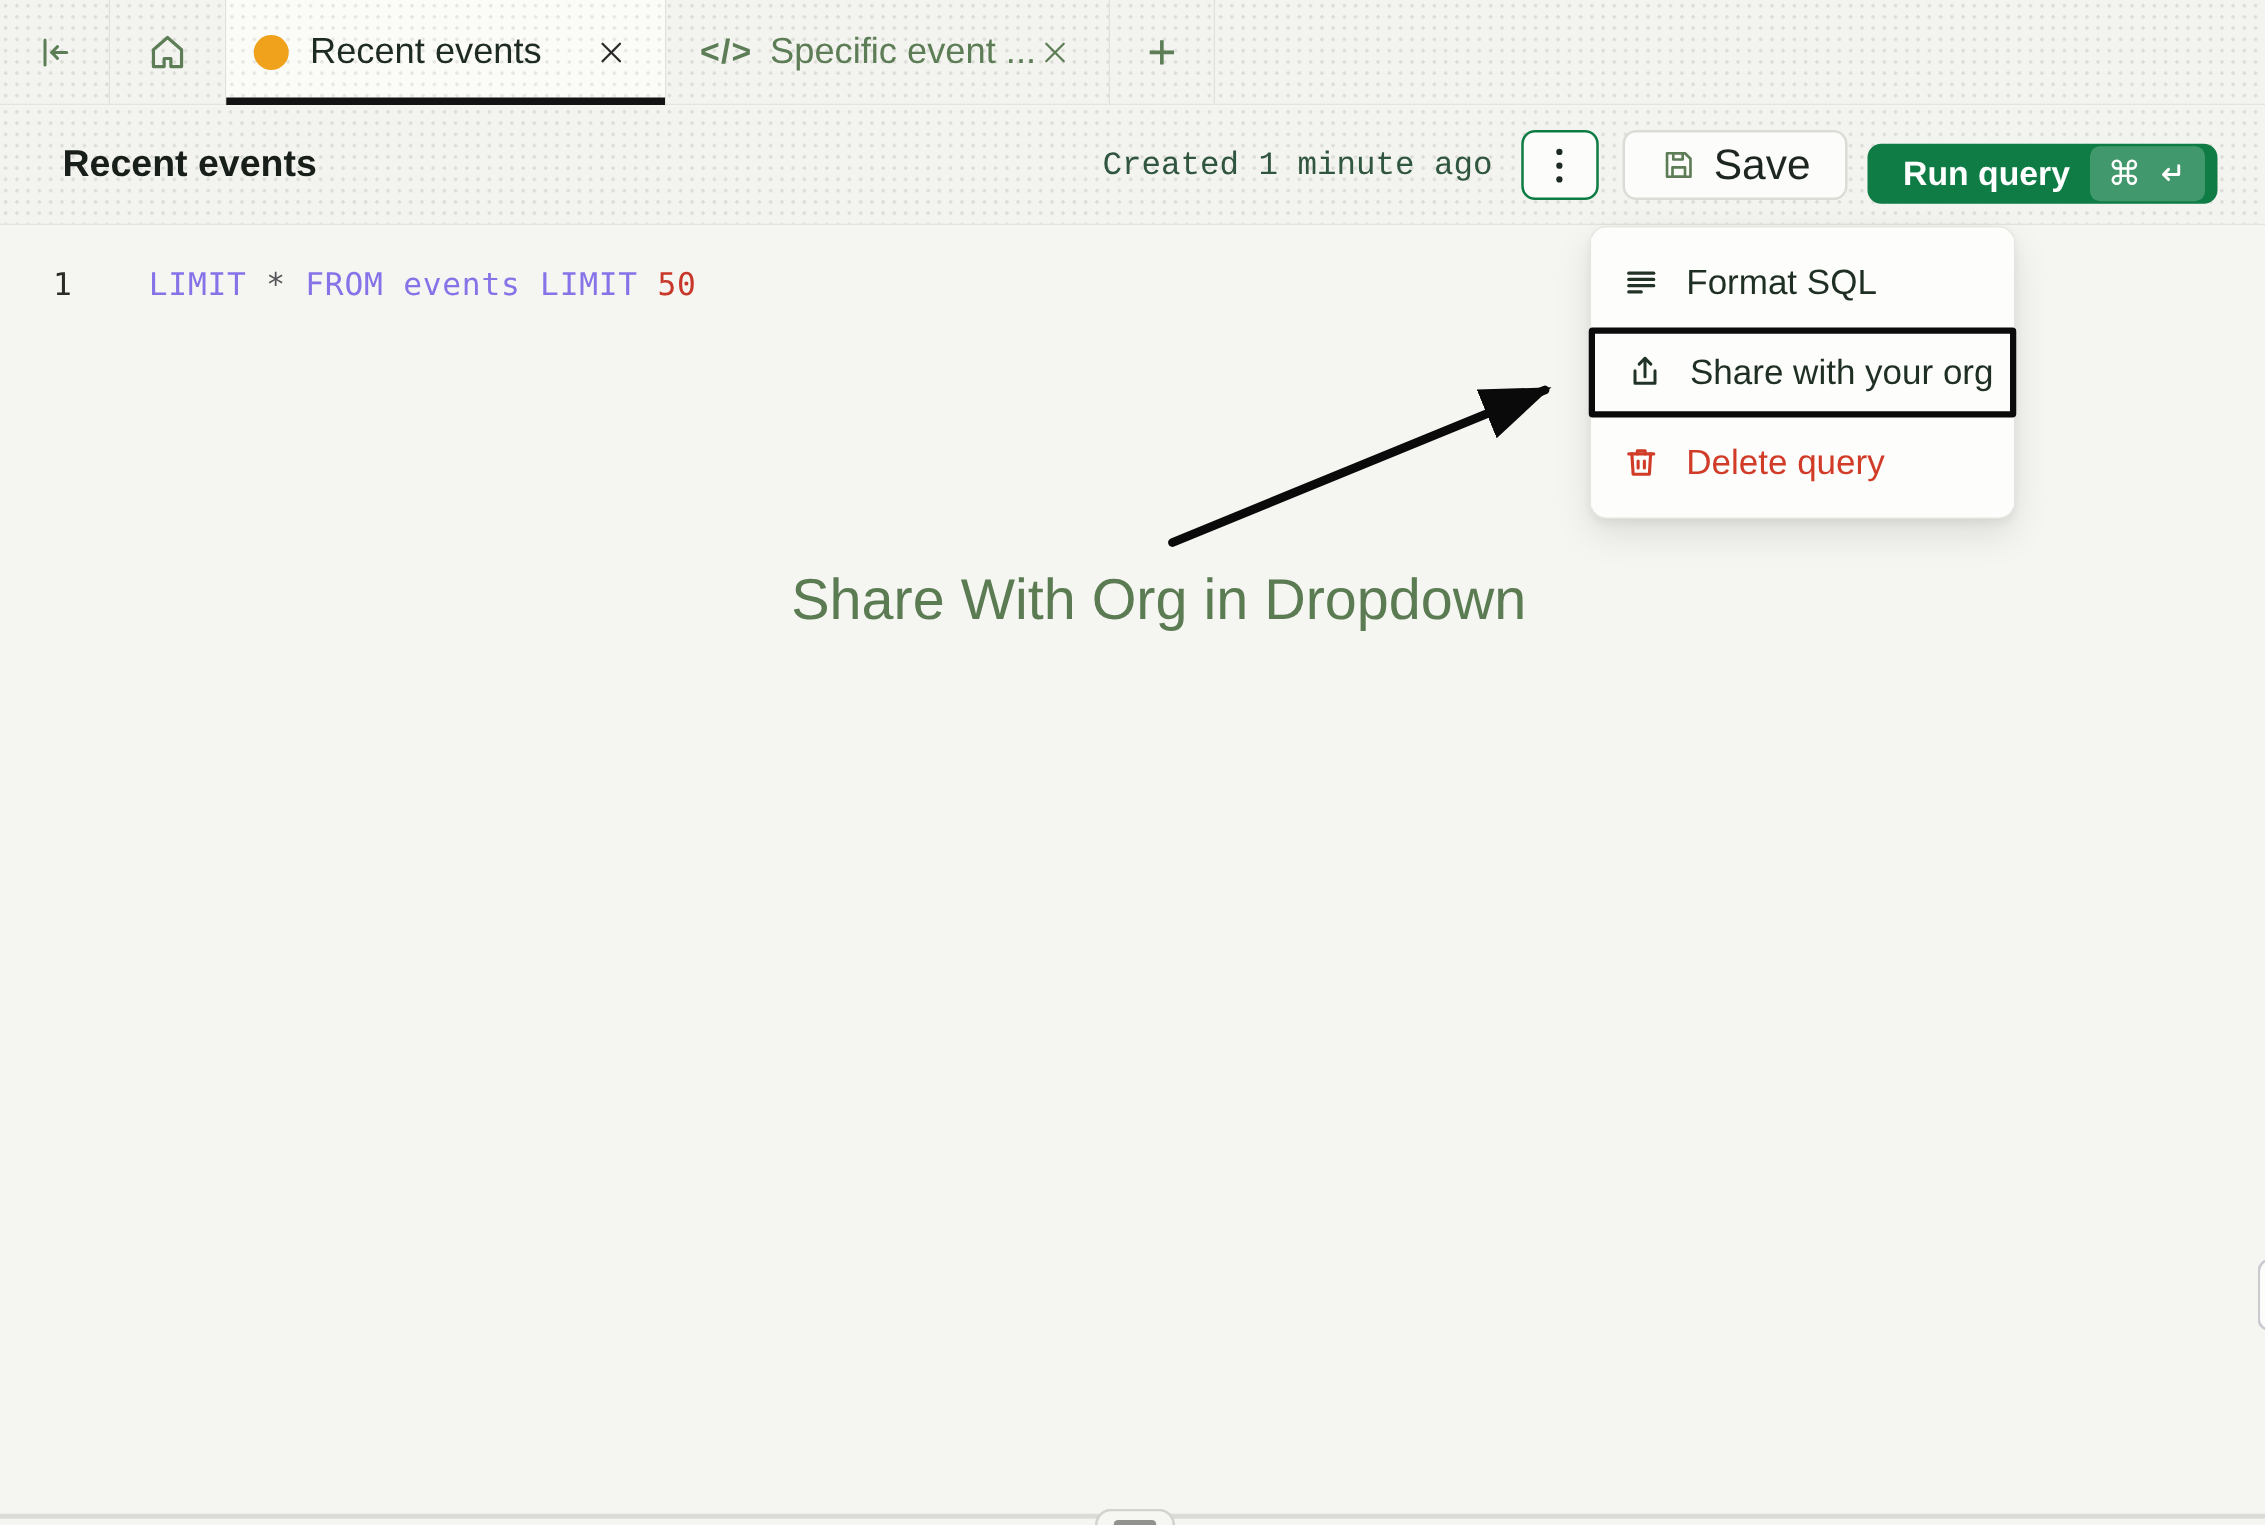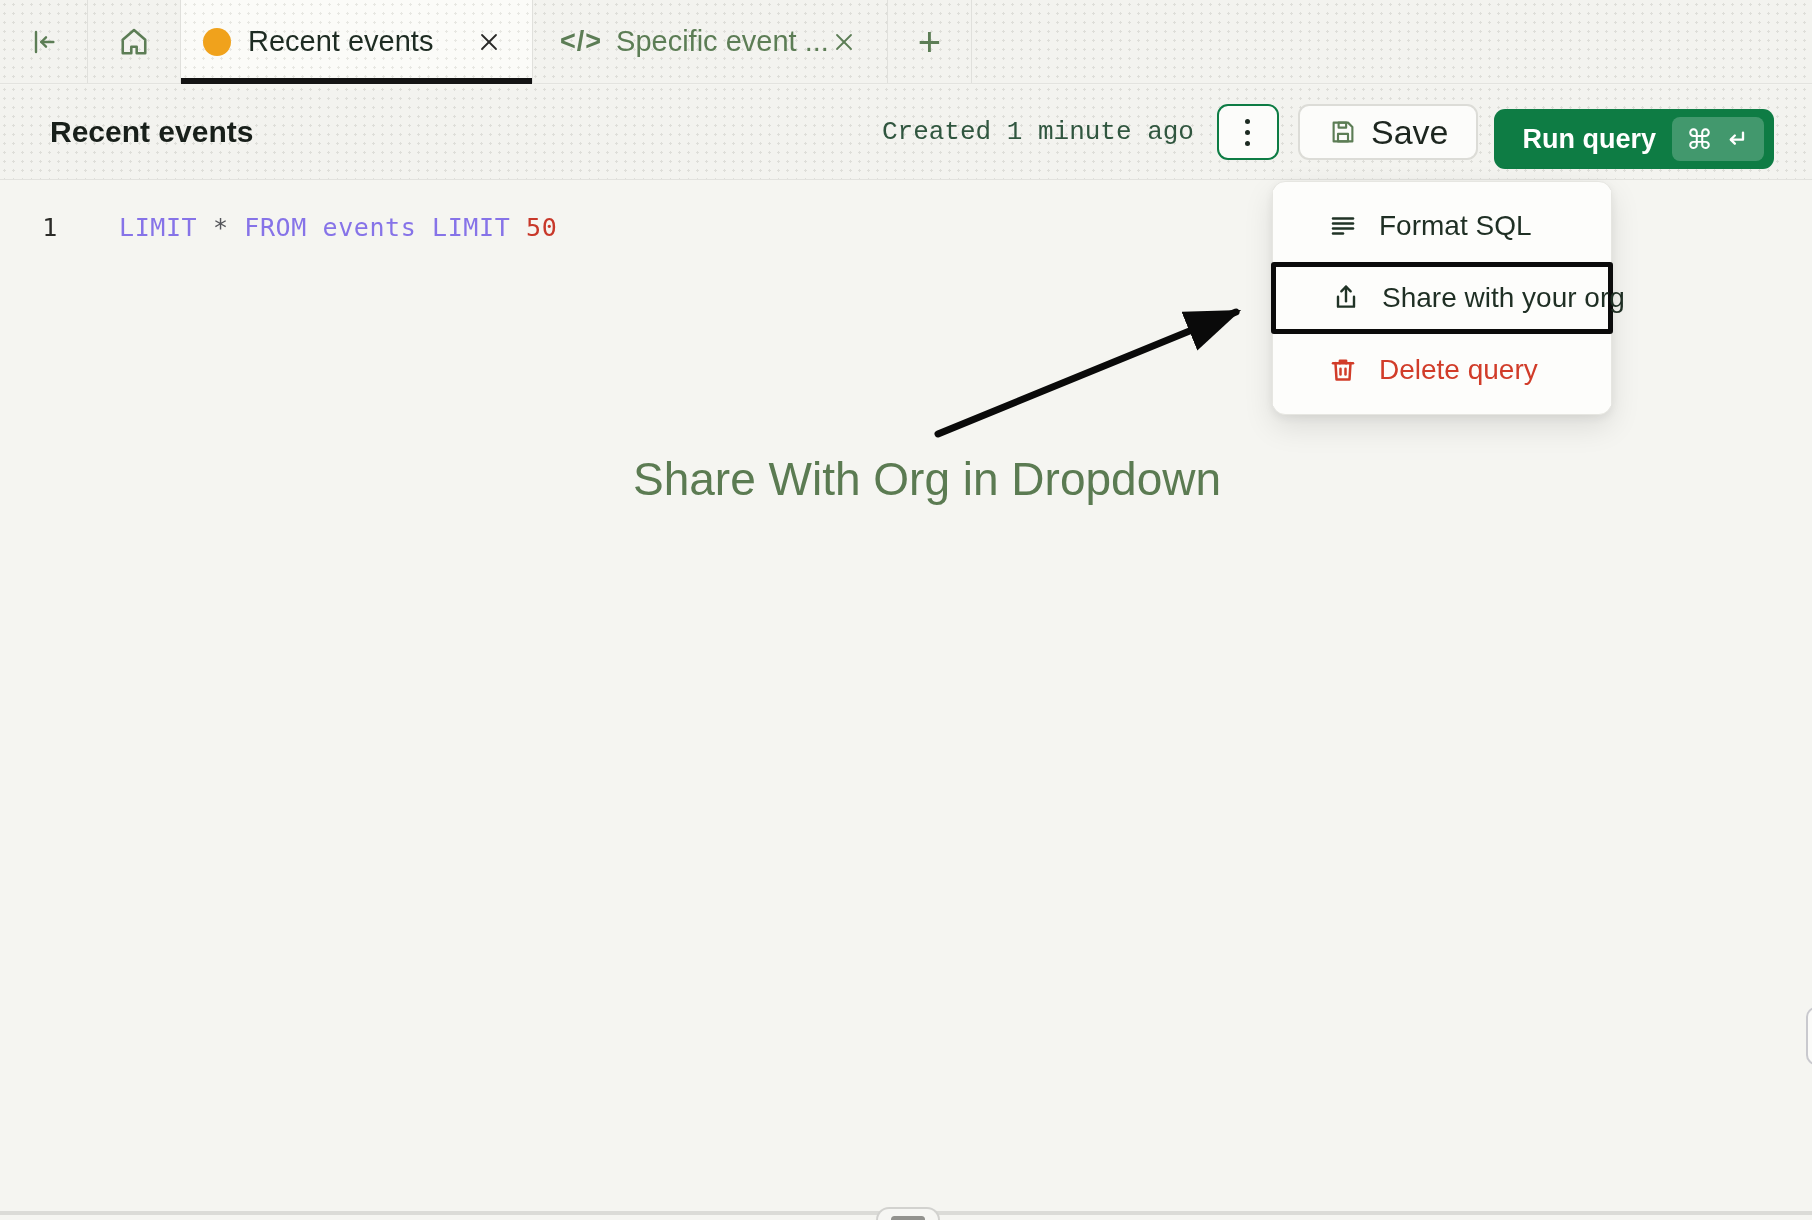--- a/index.html
+++ b/index.html
@@ -44,21 +44,21 @@
                   display:flex; align-items:center; }
   .created { font-size:26px; color:#30563f; margin-right:23px; white-space:nowrap;font-family:Liberation Mono, monospace; }
   .kebab-btn { width:62px; height:56px; background:#fcfcfa; border:2px solid #0d7c44;
                border-radius:11px; display:flex; flex-direction:column; align-items:center;
                justify-content:center; gap:6px; margin-right:19px; cursor:pointer; }
   .kebab-btn i { width:5px; height:5px; border-radius:50%; background:#1c2a21; }
   .save-btn { height:56px; padding:0 28px; background:#fcfcfa; border:2px solid #dddddl;
               border:2px solid #dcdcd7; border-radius:11px; display:flex; align-items:center;
               gap:13px; margin-right:16px; cursor:pointer; }
   .save-label { font-size:34px; color:#1d261f; }
-  .run-btn { height:60px; padding:0 10px 0 28px; background:#0e7c44; border:none;
+  .run-btn { height:48px; padding:0 10px 0 28px; background:#0e7c44; border:none;
              border-radius:11px; display:flex; align-items:center; gap:16px; cursor:pointer;margin-top:14px; }
   .run-label { font-size:27px; font-weight:bold; color:#ffffff; white-space:nowrap; }
   .run-kbd { height:44px; padding:0 14px; background:rgba(255,255,255,0.22); border-radius:8px;
              display:flex; align-items:center; gap:9px; }
   .cmd-glyph { font-family:"DejaVu Sans",sans-serif; font-size:27px; color:#ffffff; line-height:1; }
 
   
   .editor { position:absolute; top:181px; left:0; width:1812px; height:1039px; background:#f5f5f1; }
   .code-line { position:absolute; top:29px; left:0; display:flex; align-items:center;
                font-family:"DejaVu Sans Mono","Liberation Mono",monospace;
@@ -67,21 +67,21 @@
   .code-text { margin-left:61px; }
   .tok-keyword { color:#8673e8; }
   .tok-operator { color:#54555a; }
   .tok-identifier { color:#8673e8; }
   .tok-number { color:#c8382a;margin-top:31px; }
 
   
   .dropdown { position:absolute; left:1272px; top:181px; width:340px; background:#fdfdfb;
               border:1px solid #e6e6e1; border-radius:13px; padding:8px 0;
               box-shadow:0 12px 30px rgba(0,0,0,0.10), 0 3px 8px rgba(0,0,0,0.06); z-index:10; }
-  .dd-item { height:72px; display:flex; align-items:center; padding-left:54px; gap:20px;
+  .dd-item { height:72px; display:flex; align-items:center; padding-left:24px; gap:20px;
              font-size:28px; color:#1f2f24; cursor:pointer; background:#fdfdfb; white-space:nowrap; }
   .dd-item--highlight { border:5px solid #0b0b0b; border-radius:3px; margin:0 -2px;
                         position:relative; z-index:2; }
   .dd-item--danger { color:#d13c29; }
   .dd-icon { width:32px; height:32px; display:flex; align-items:center; justify-content:center; flex:0 0 auto; }
 
   
   .annotation-text { position:absolute; left:633px; top:452px; font-size:46px; color:#5b7b52;
                      white-space:nowrap; z-index:4; }
   .arrow-svg { position:absolute; left:0; top:0; width:1812px; height:1220px;

